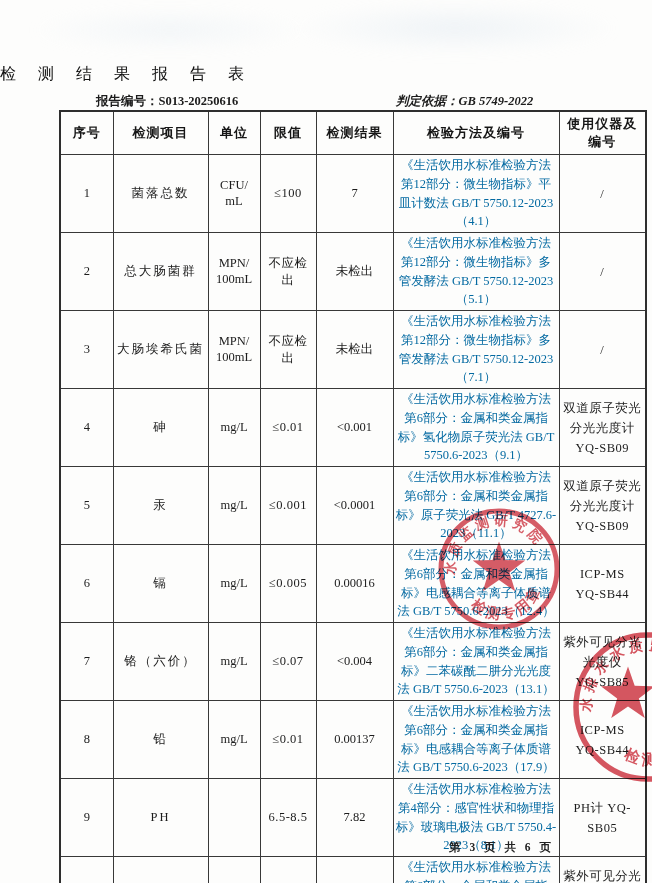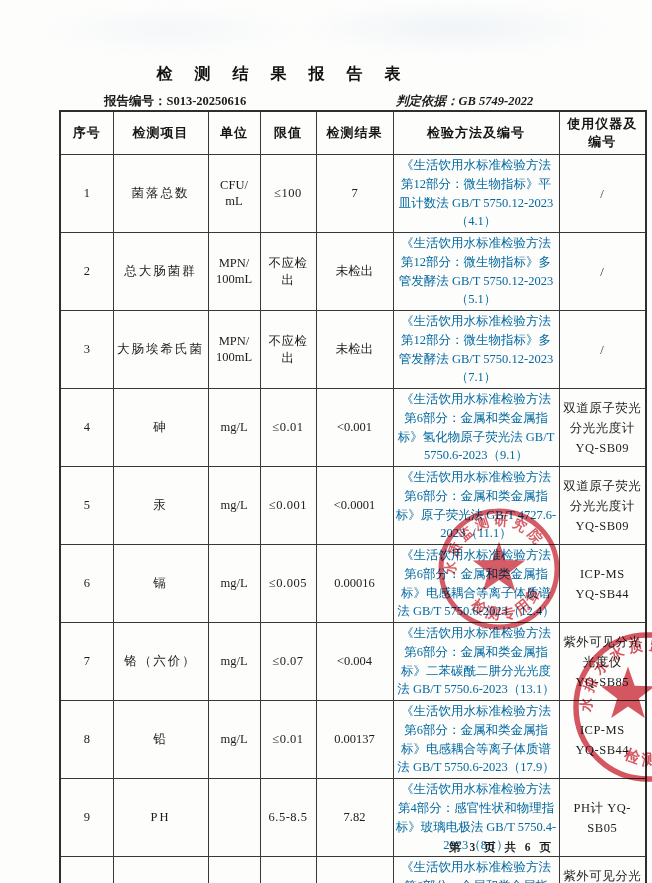--- a/index.html
+++ b/index.html
@@ -11,25 +11,25 @@
   }
   .page{position:absolute;inset:0;}
   
   .smudge{position:absolute;filter:blur(7px);opacity:.55;pointer-events:none;}
   .smudge.s1{left:290px;top:2px;width:330px;height:52px;
     background:radial-gradient(ellipse at 50% 50%, #e3ebf2 0%, rgba(227,235,242,0) 70%);}
   .smudge.s2{left:30px;top:8px;width:280px;height:44px;
     background:radial-gradient(ellipse at 50% 50%, #eaf0f5 0%, rgba(234,240,245,0) 70%);}
 
   .doc-title{
-    position:absolute;left:0;top:64px;width:566px;text-align:center;
-    font-size:16px;font-weight:bold;letter-spacing:9px;color:#111;
+    position:absolute;left:0;top:64px;width:566px;text-align:left;
+    font-size:16px;font-weight:normal;letter-spacing:9px;color:#111;
   }
   .subheader{position:absolute;left:0;top:93px;width:652px;font-size:12.5px;font-weight:bold;}
-  .report-no{position:absolute;left:104px;top:0;}
+  .report-no{position:absolute;left:96px;top:0;}
   .basis{position:absolute;left:396px;top:0;font-style:italic;}
 
   table.results{
     position:absolute;left:59px;top:110px;width:586px;
     border-collapse:collapse;table-layout:fixed;
     border:2px solid #2e2e2e;
   }
   table.results th, table.results td{
     border:1.4px solid #383838;
     text-align:center;vertical-align:middle;

